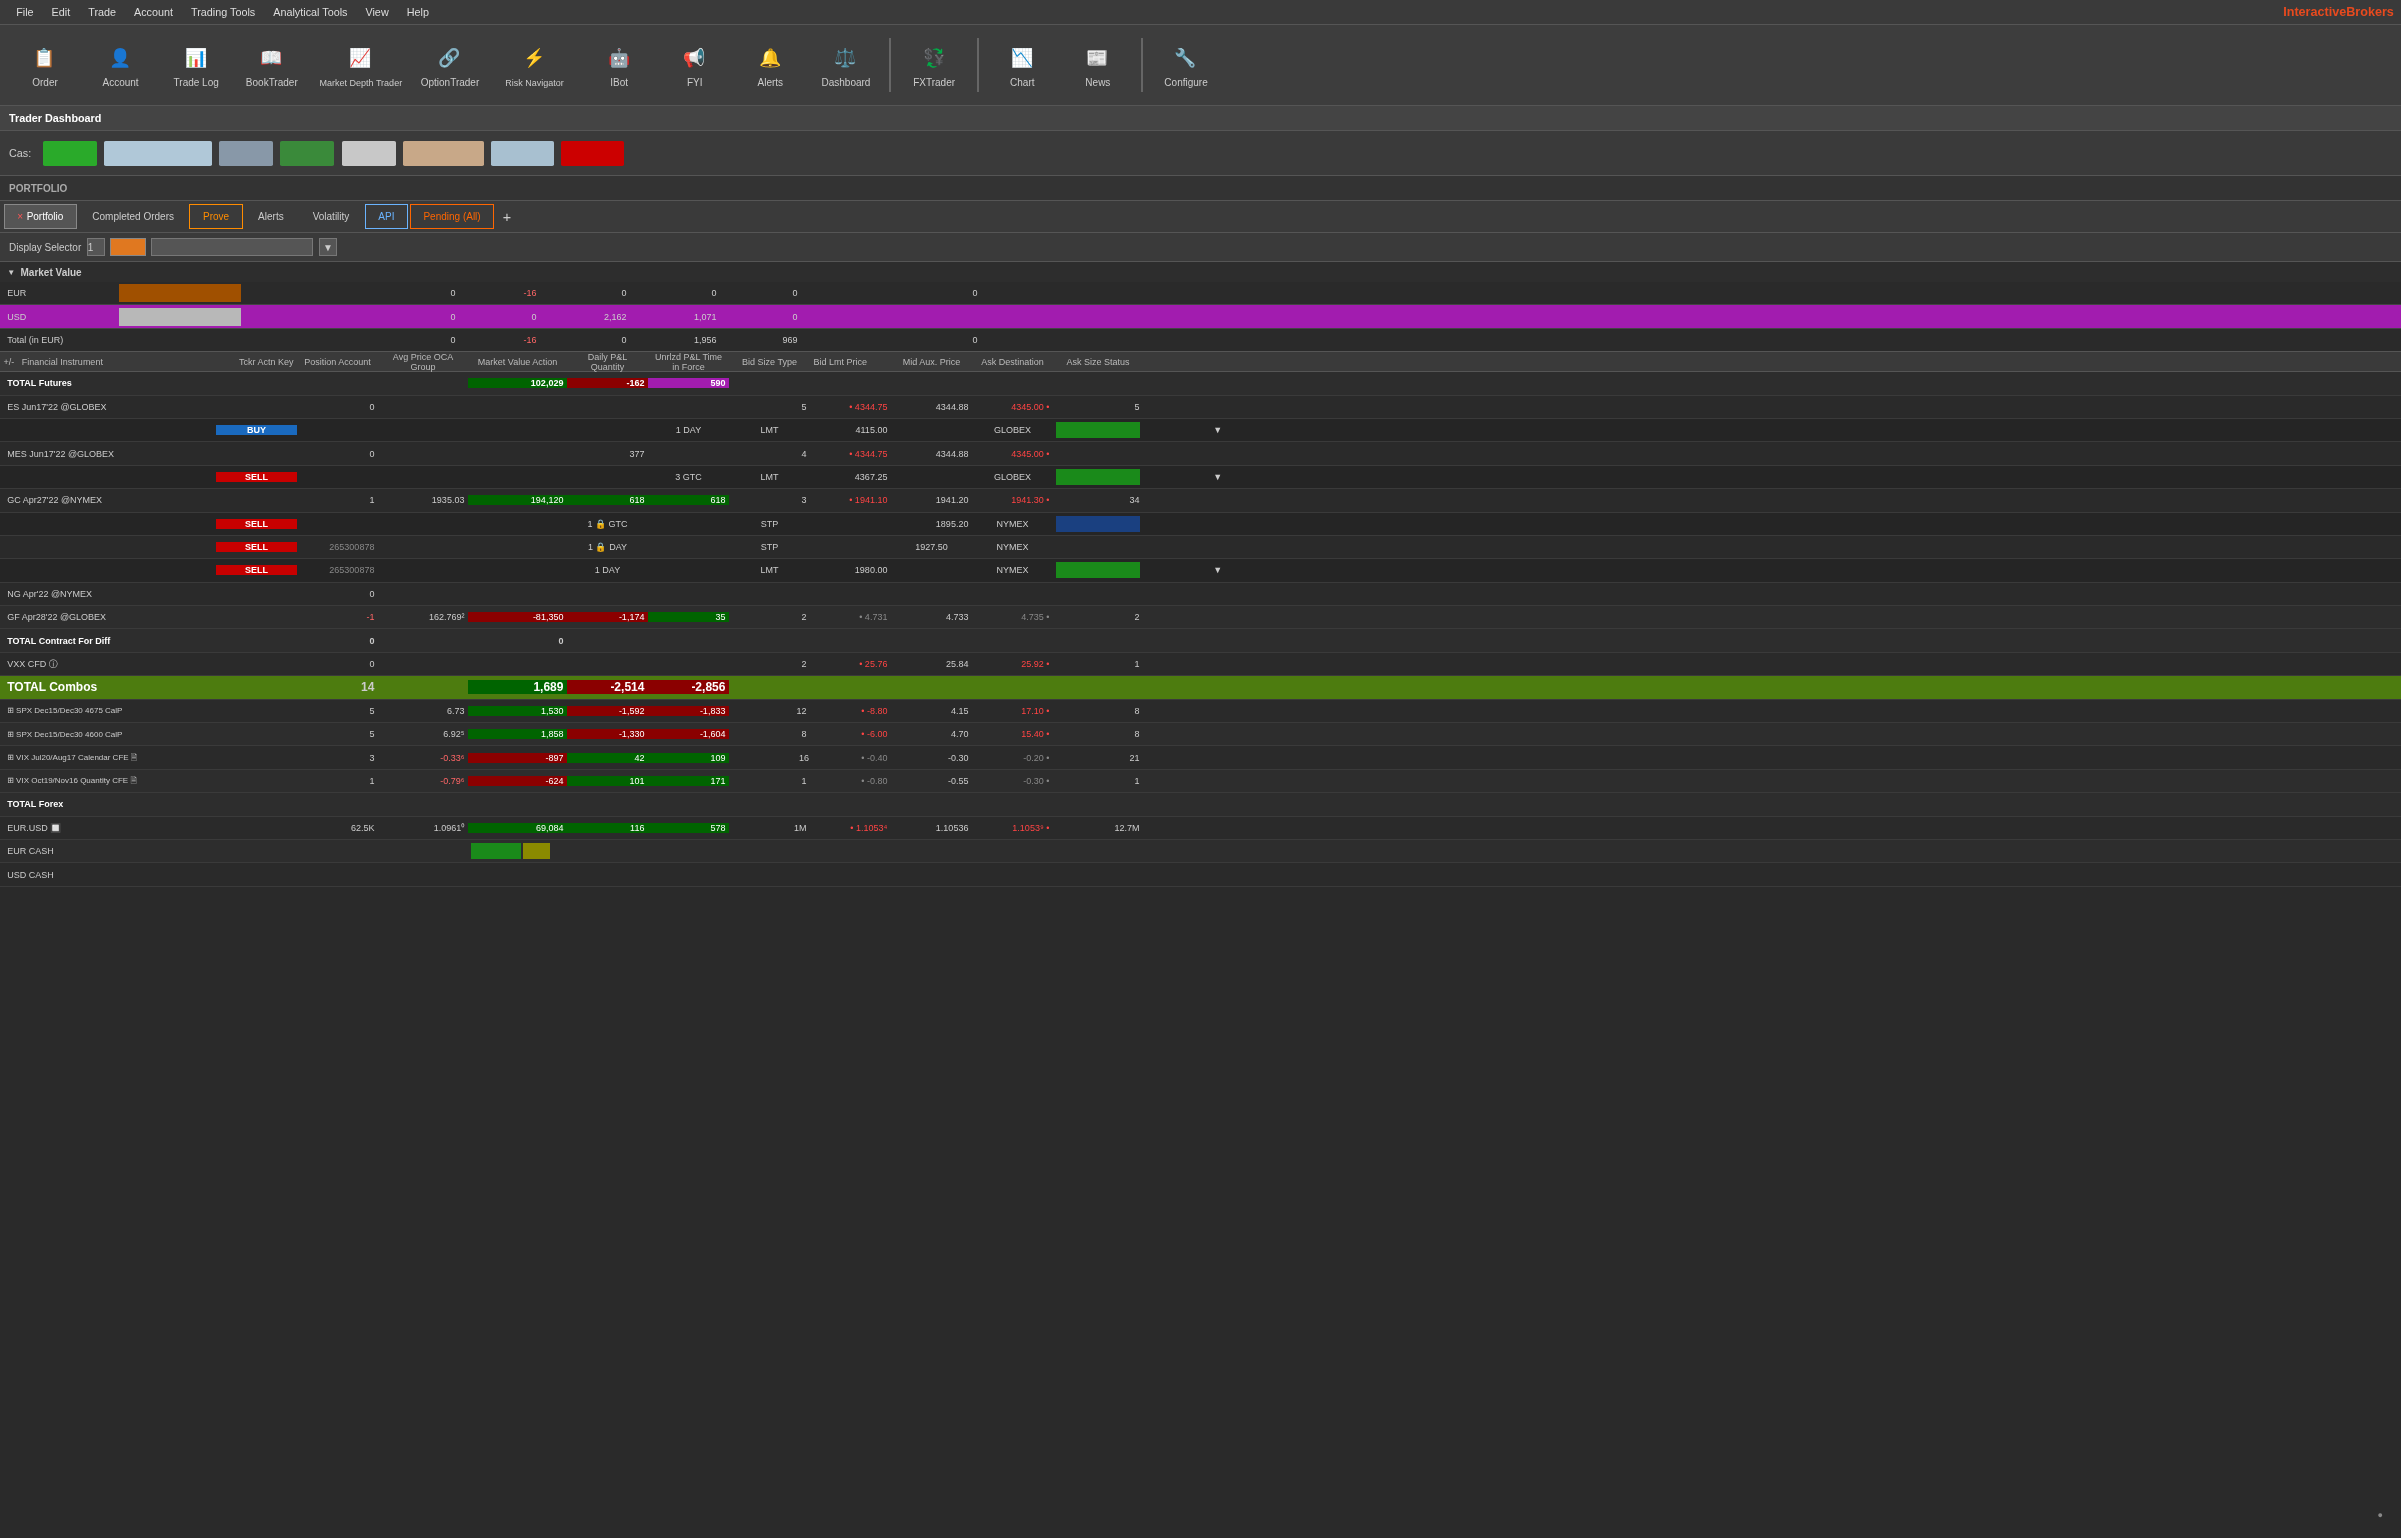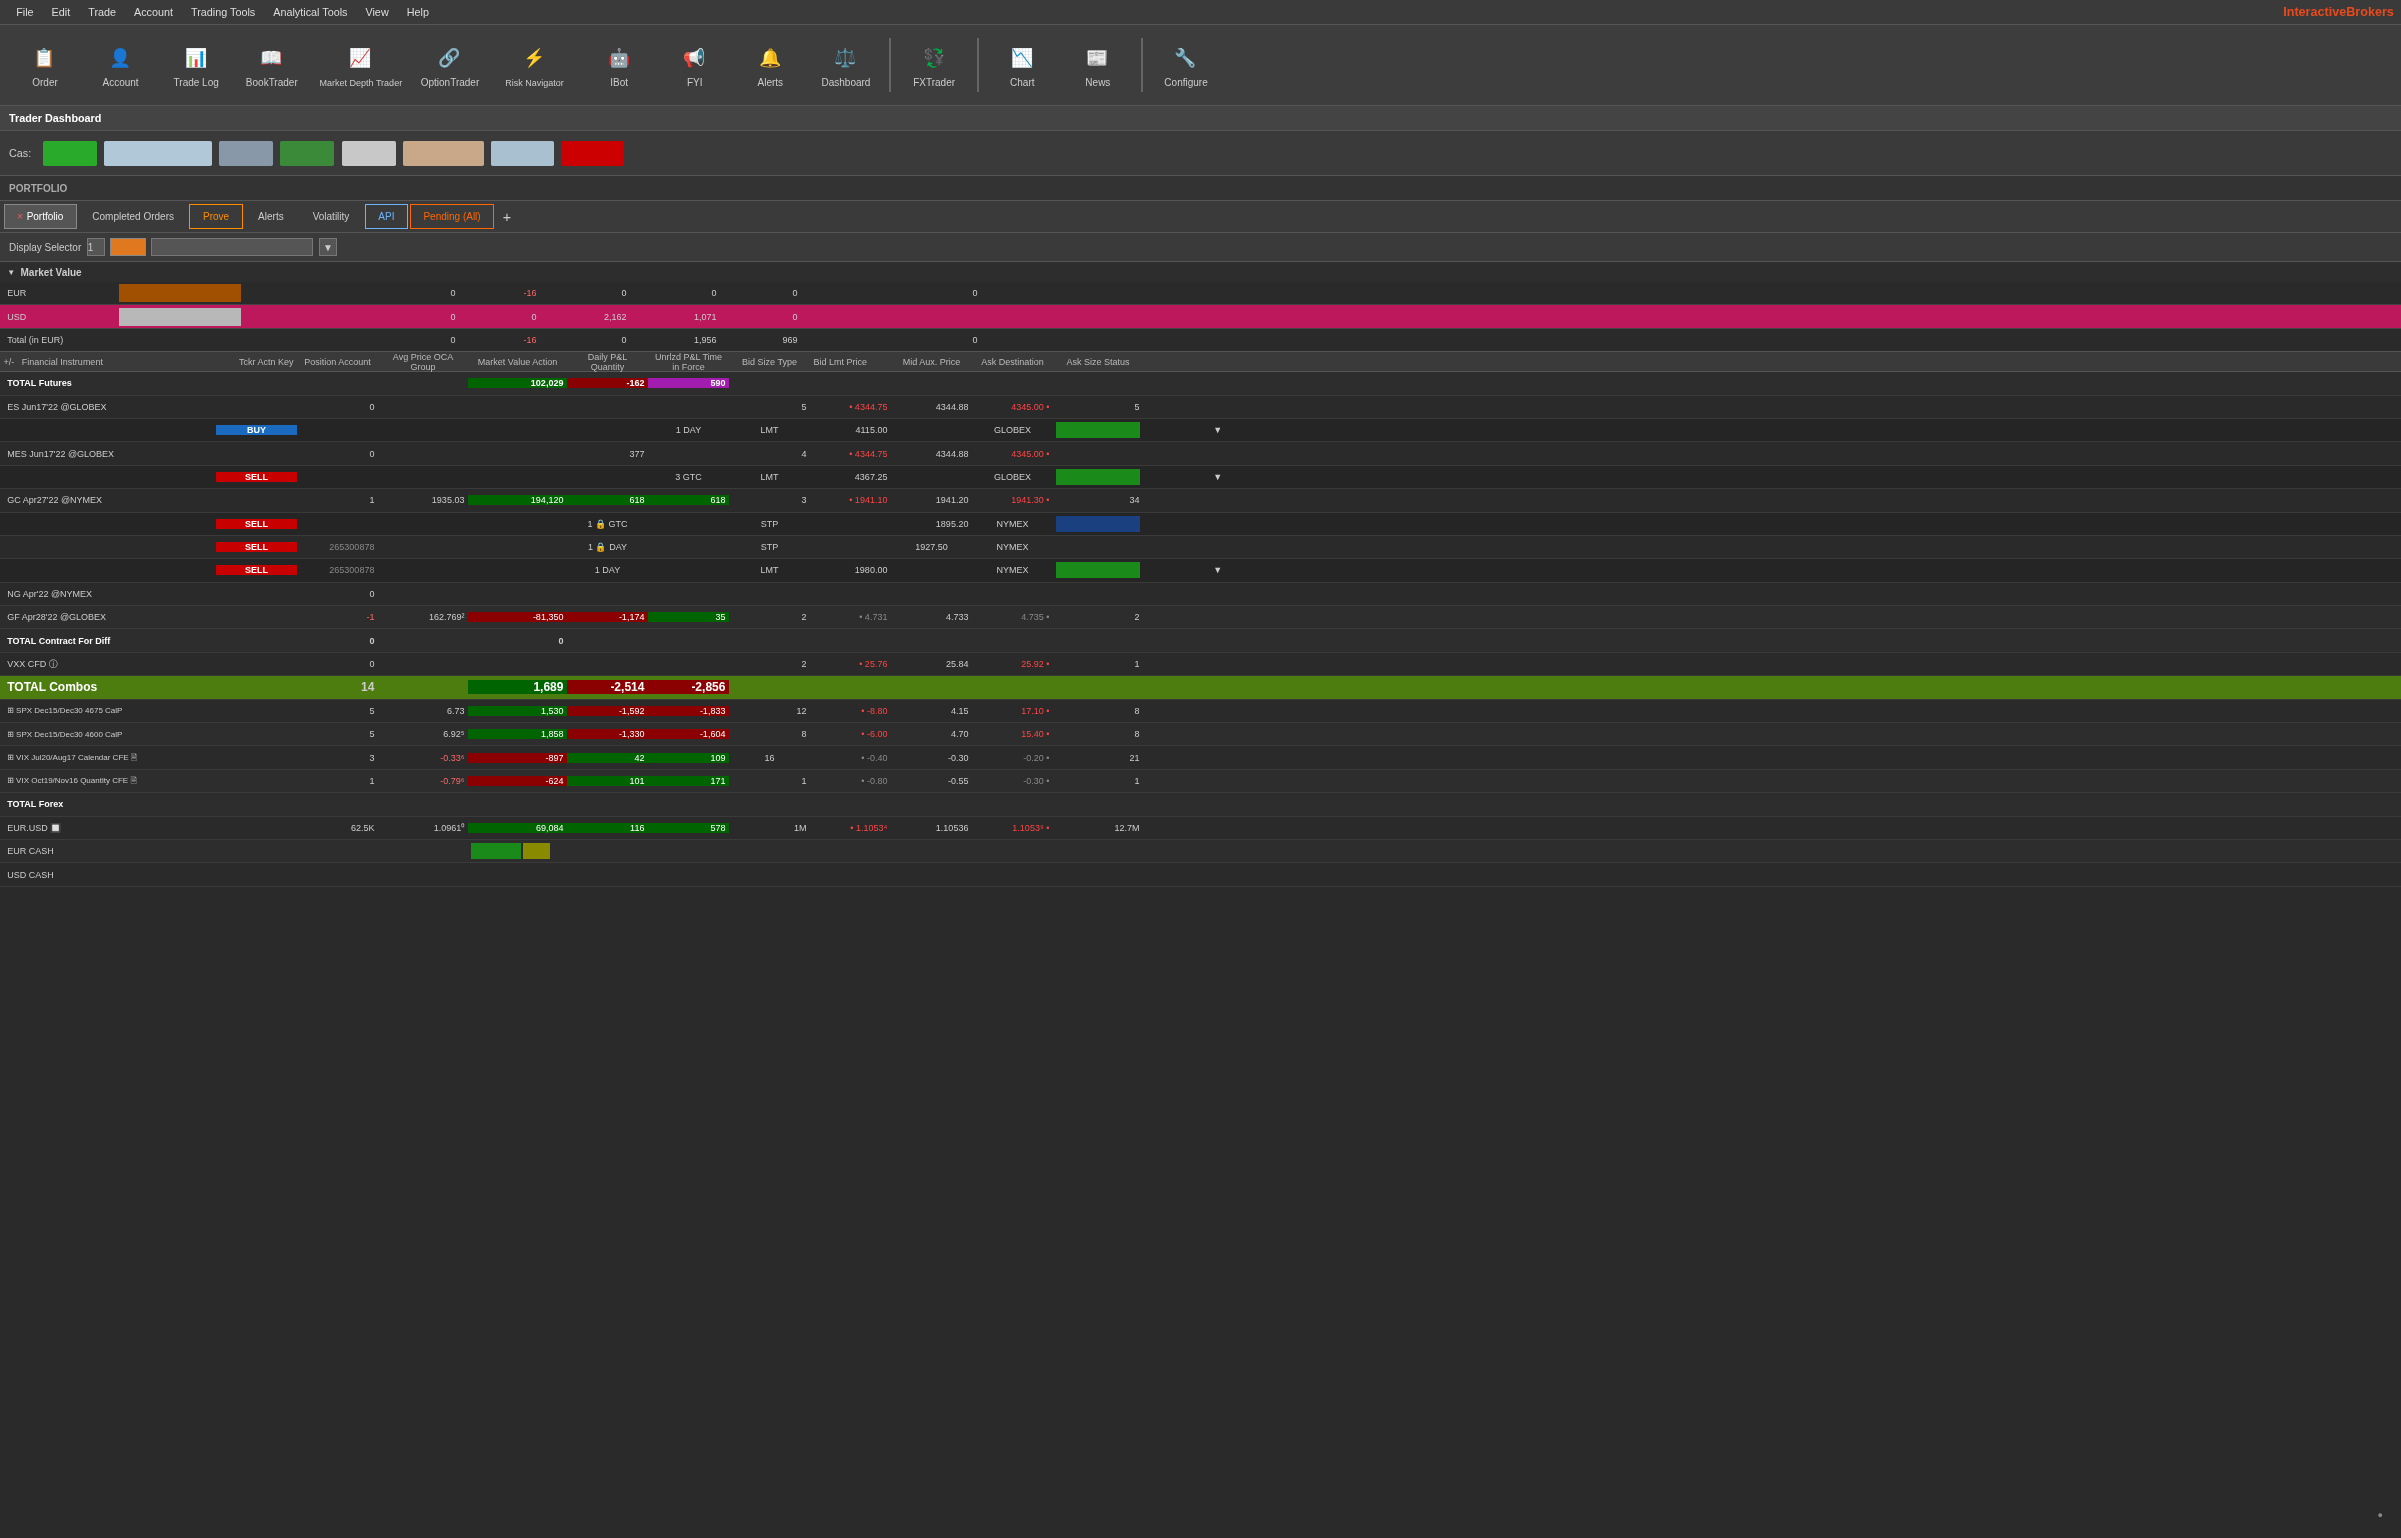--- a/index.html
+++ b/index.html
@@ -203,21 +203,21 @@
     <div style="background:#a05000; height:18px; margin:1.8px;"></div>
     <div style="padding:0 3.6px; text-align:right; color:#ccc;"></div>
     <div style="padding:0 3.6px; text-align:right; color:#ccc;">0</div>
     <div style="padding:0 3.6px; text-align:right; color:#ff6666;">-16</div>
     <div style="padding:0 3.6px; text-align:right; color:#ccc;">0</div>
     <div style="padding:0 3.6px; text-align:right; color:#ccc;">0</div>
     <div style="padding:0 3.6px; text-align:right; color:#ccc;">0</div>
     <div style="padding:0 3.6px; text-align:right; color:#ccc;">0</div>
   </div>
 
-  <div style="display:grid; grid-template-columns:117px 126px 99px 117px 81px 90px 90px 81px 180px; background:#be185d; height:23.4px; align-items:center; border-bottom:0.9px solid #444; font-size:9px;">
+  <div style="display:grid; grid-template-columns:117px 126px 99px 117px 81px 90px 90px 81px 180px; background:#a21caf; height:23.4px; align-items:center; border-bottom:0.9px solid #444; font-size:9px;">
     <div style="padding:0 7.2px; color:#ccc;">USD</div>
     <div style="background:#b8b8b8; height:18px; margin:1.8px;"></div>
     <div style="padding:0 3.6px; text-align:right; color:#ccc;"></div>
     <div style="padding:0 3.6px; text-align:right; color:#ccc;">0</div>
     <div style="padding:0 3.6px; text-align:right; color:#ccc;">0</div>
     <div style="padding:0 3.6px; text-align:right; color:#ccc;">2,162</div>
     <div style="padding:0 3.6px; text-align:right; color:#ccc;">1,071</div>
     <div style="padding:0 3.6px; text-align:right; color:#ccc;">0</div>
     <div style="padding:0 3.6px; text-align:right; color:#ccc;"></div>
   </div>
@@ -533,21 +533,21 @@
   </div>
 
   <div style="display:grid; grid-template-columns:216px 81px 81px 90px 99px 81px 81px 81px 81px 81px 81px 90px 81px 54px; background:#2a2a2a; height:23.4px; align-items:center; border-bottom:0.9px solid #3a3a3a; font-size:9px;">
     <div style="padding:0 7.2px; color:#ccc; font-size:8px;">⊞ VIX Jul20/Aug17 Calendar CFE 🗎</div>
     <div></div>
     <div style="padding:0 3.6px; text-align:right; color:#ccc;">3</div>
     <div style="padding:0 3.6px; text-align:right; color:#ff6666;">-0.33⁶</div>
     <div style="padding:0 3.6px; text-align:right; background:#8b0000; color:#fff;">-897</div>
     <div style="padding:0 3.6px; text-align:right; background:#006400; color:#fff;">42</div>
     <div style="padding:0 3.6px; text-align:right; background:#006400; color:#fff;">109</div>
-    <div style="padding:0 16px; text-align:center; color:#ccc;">16</div>
+    <div style="padding:0 1px; text-align:right; color:#ccc;">16</div>
     <div style="padding:0 3.6px; text-align:right; color:#888;">• -0.40</div>
     <div style="padding:0 3.6px; text-align:right; color:#ccc;">-0.30</div>
     <div style="padding:0 3.6px; text-align:right; color:#888;">-0.20 •</div>
     <div style="padding:0 3.6px; text-align:right; color:#ccc;">21</div>
     <div></div>
     <div></div>
   </div>
 
   <div style="display:grid; grid-template-columns:216px 81px 81px 90px 99px 81px 81px 81px 81px 81px 81px 90px 81px 54px; background:#2d2d2d; height:23.4px; align-items:center; border-bottom:0.9px solid #3a3a3a; font-size:9px;">
     <div style="padding:0 7.2px; color:#ccc; font-size:8px;">⊞ VIX Oct19/Nov16 Quantity CFE 🗎</div>

